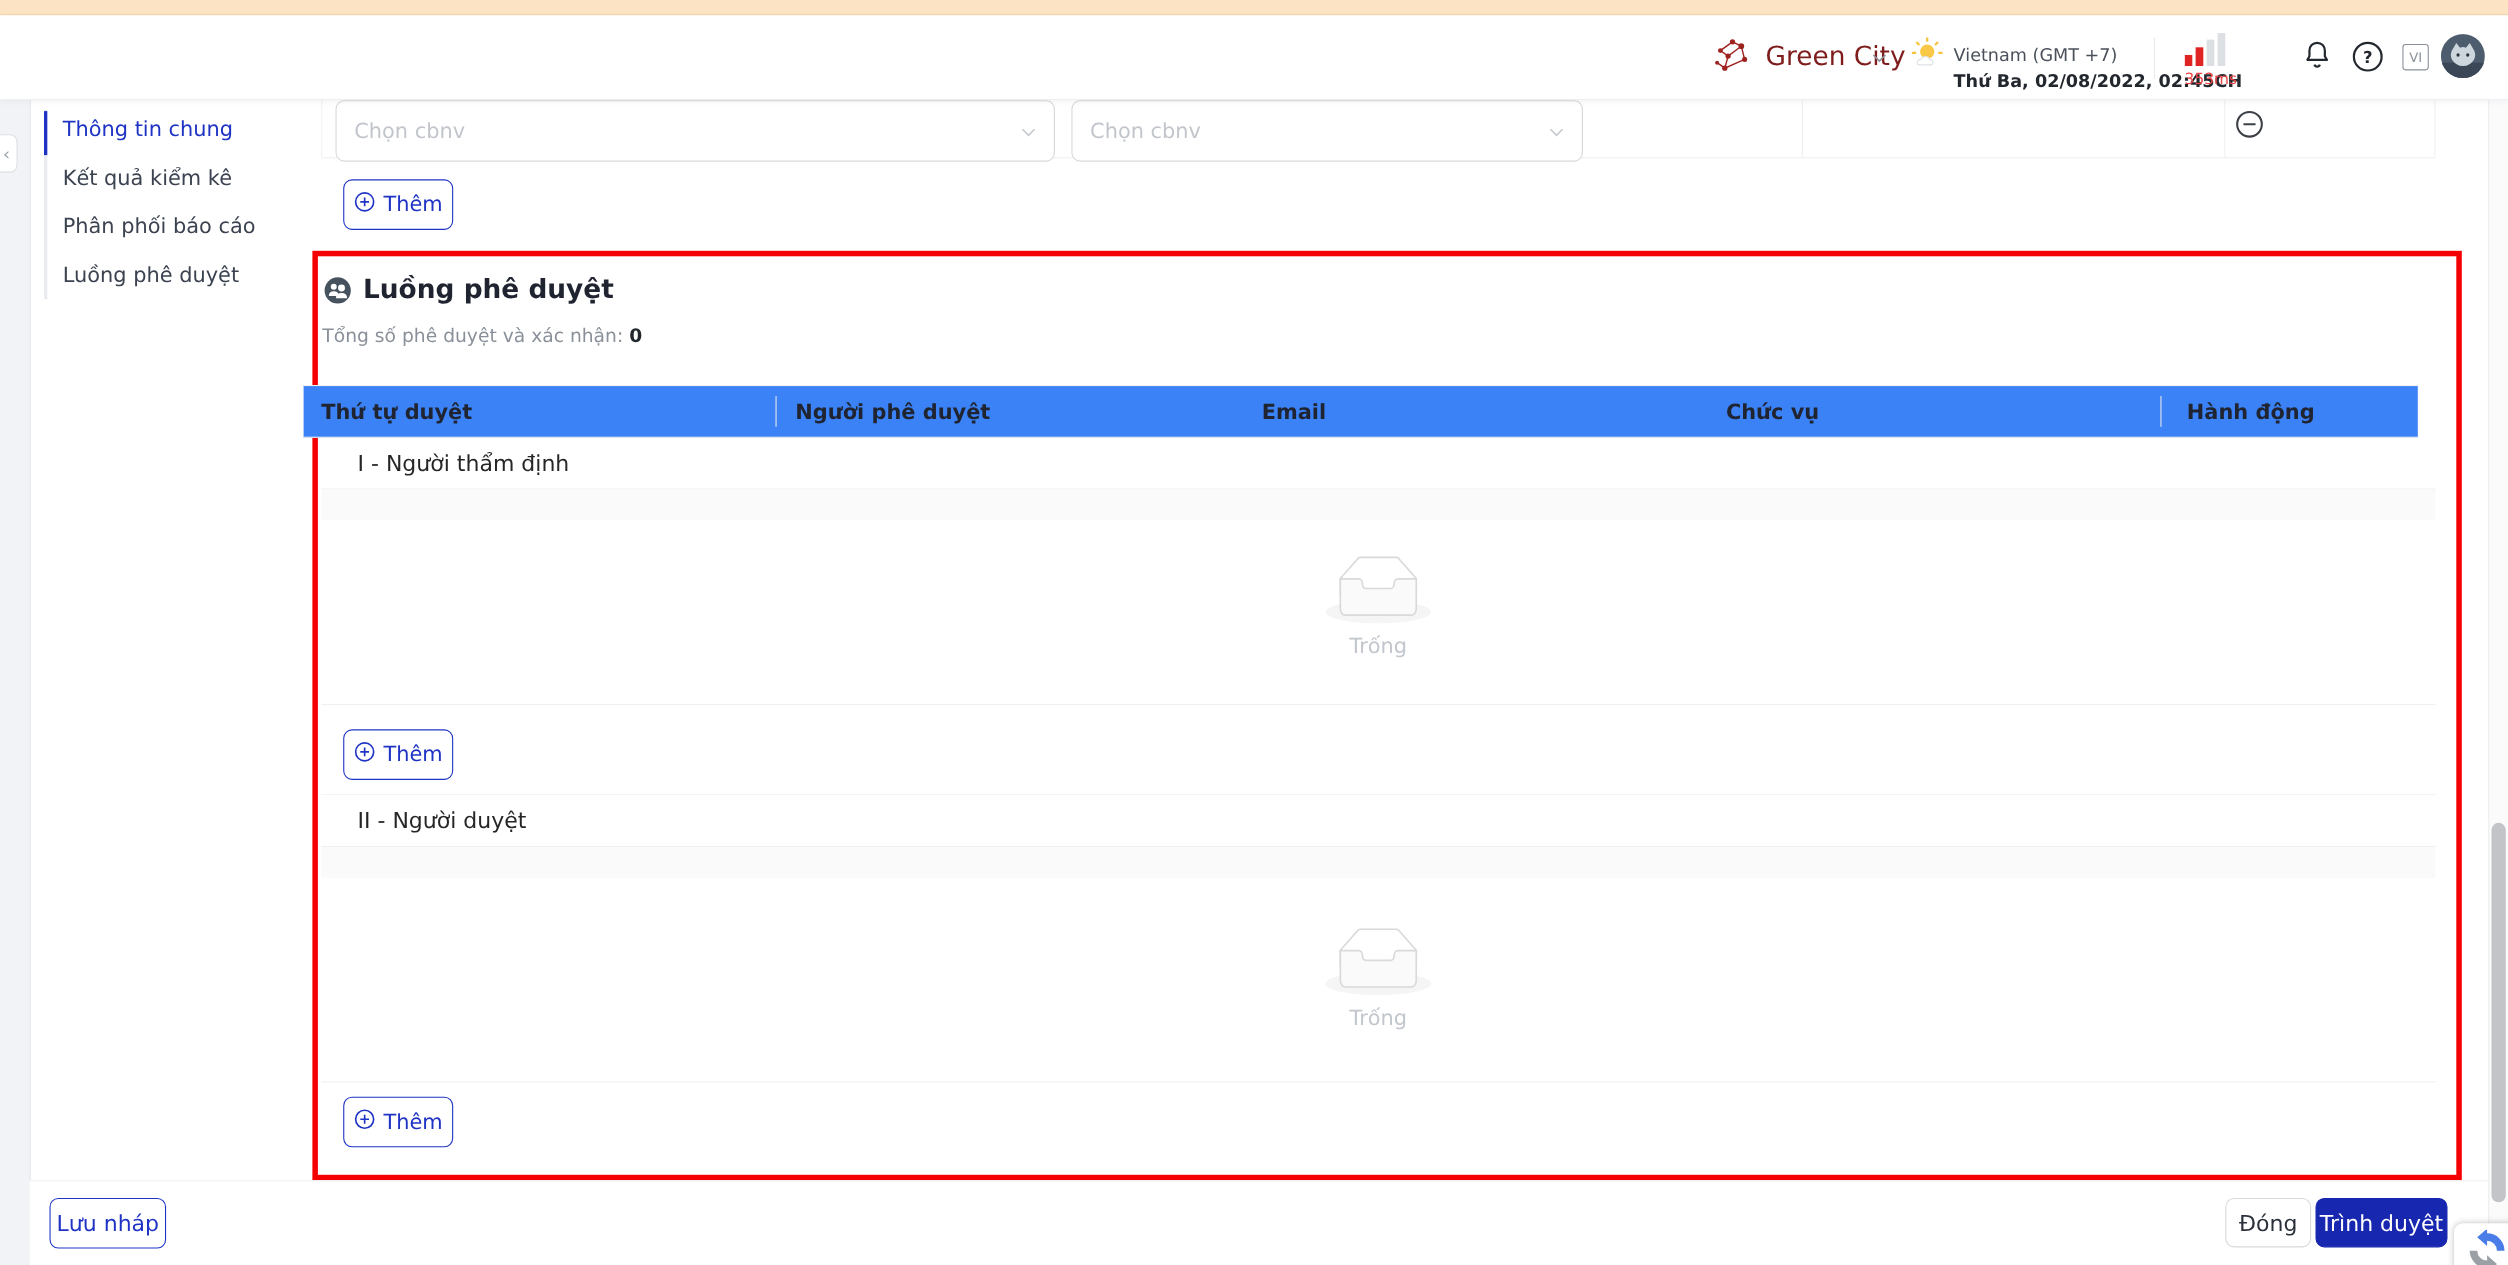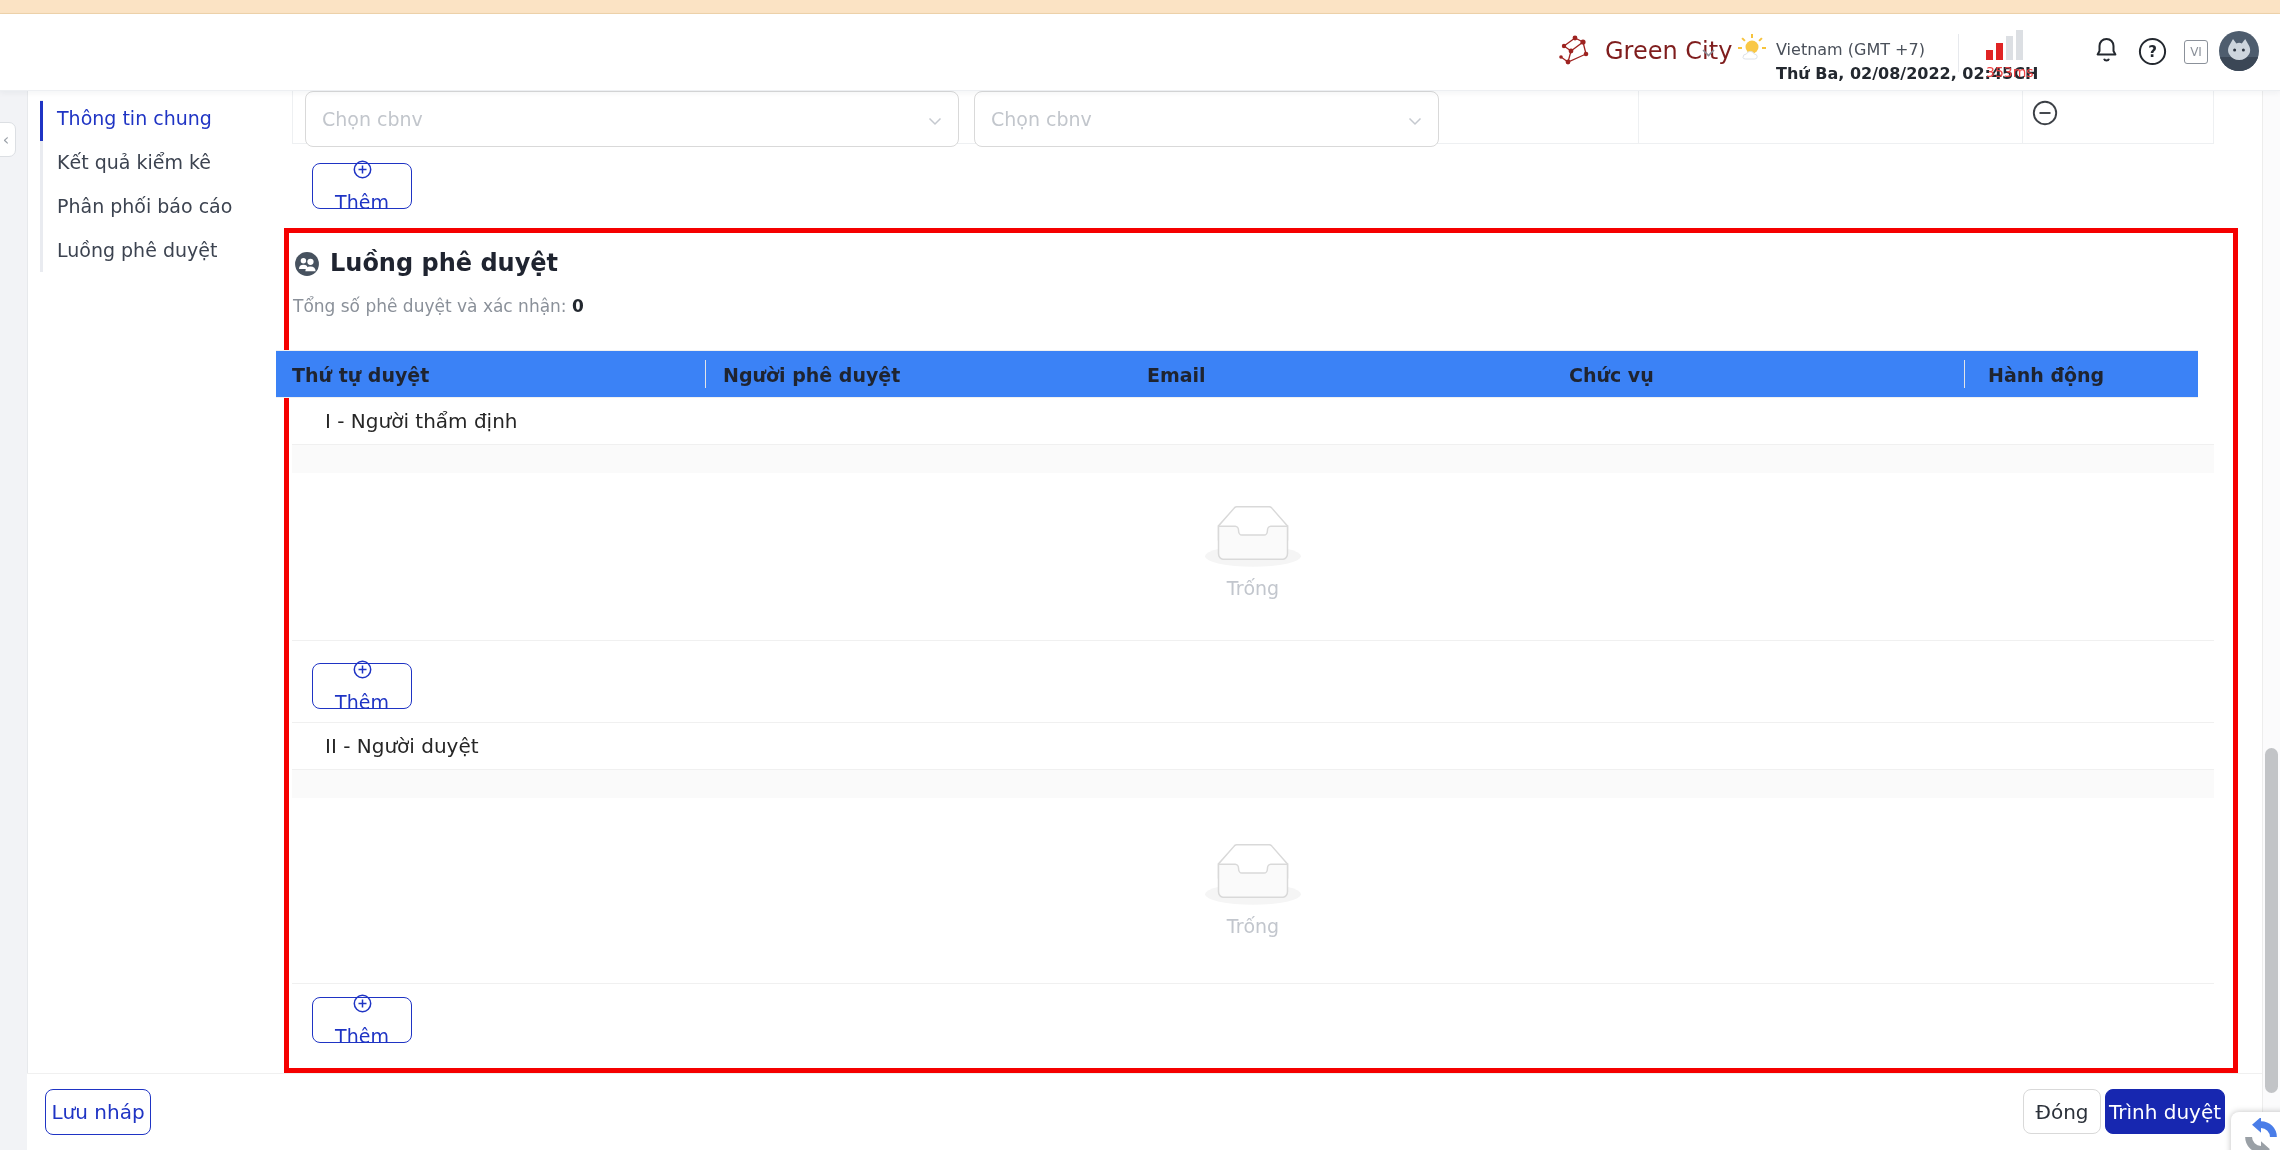--- a/index.html
+++ b/index.html
@@ -30,21 +30,21 @@
   .anchor-ink{left:40px;top:101px;width:3px;height:40px;background:#1f34c4;}
   .nav-item{left:57px;width:210px;height:30px;font-size:19px;color:#3c4350;display:flex;align-items:center;cursor:pointer;}
   .nav-item.active{color:#1f34c4;}
 
   
   .cellline{background:#eef0f2;}
   .select{background:#fff;border:1px solid #d9d9d9;border-radius:8px;height:46px;display:flex;
           align-items:center;padding:4px 16px;font-size:19px;color:#c2c6cc;justify-content:space-between;}
 
   .btn{box-sizing:border-box;display:flex;align-items:center;justify-content:center;gap:8px;
-       border-radius:8px;font-size:19px;cursor:pointer;flex-direction:column;}
+       border-radius:8px;font-size:19px;cursor:pointer;}
   .btn-outline-primary{border:1.5px solid #1f34c4;color:#1f34c4;background:#fff;}
   .btn-plain{border:1px solid #d9d9d9;color:#2b313a;background:#fff;font-size:20px;}
   .btn-primary{background:#1727b0;color:#fff;border:1px solid #1727b0;font-size:20px;}
 
   
   .red-box{left:284px;top:228px;width:1944px;height:835px;border:5px solid #f50000;background:transparent;z-index:2;}
 
   .section-title{font-size:24px;font-weight:bold;color:#1f2430;}
   .summary{font-size:17px;color:#8a9099;}
   .summary b{color:#23282f;}

